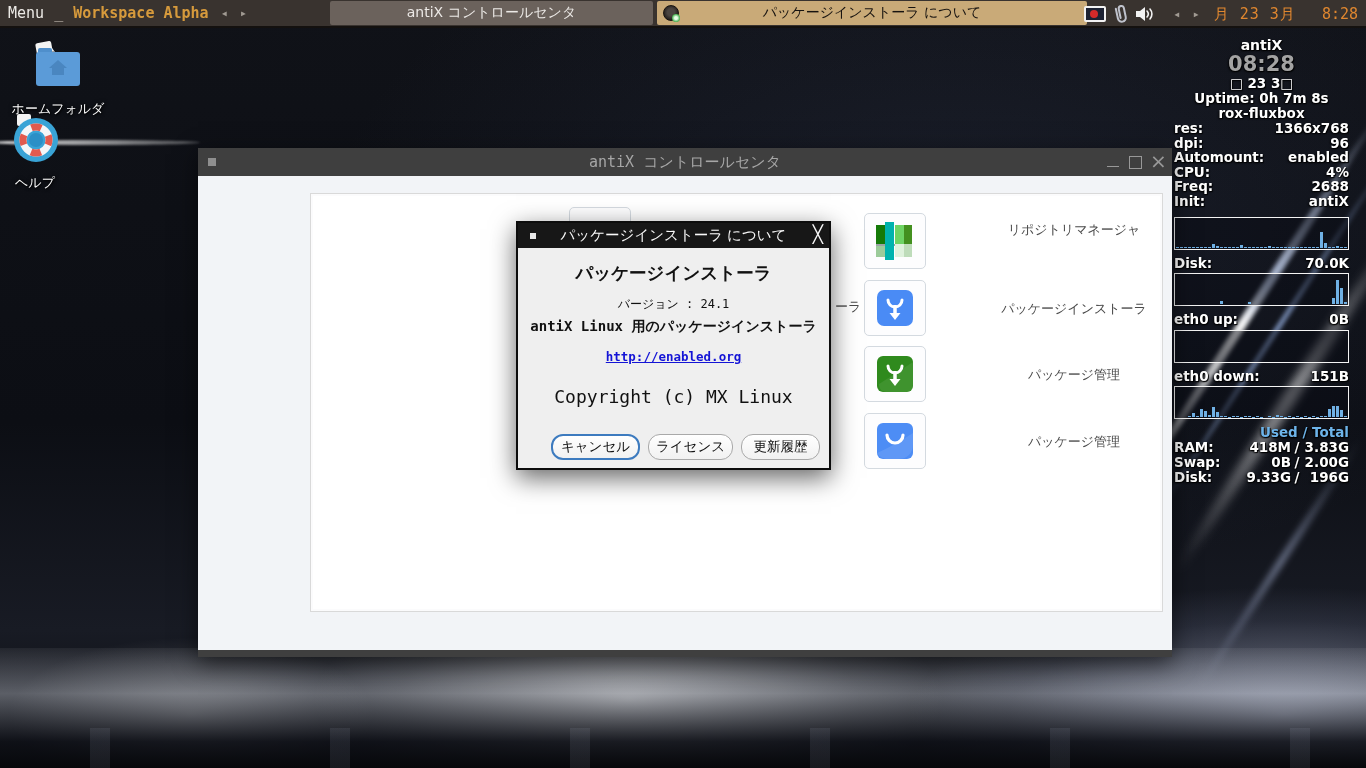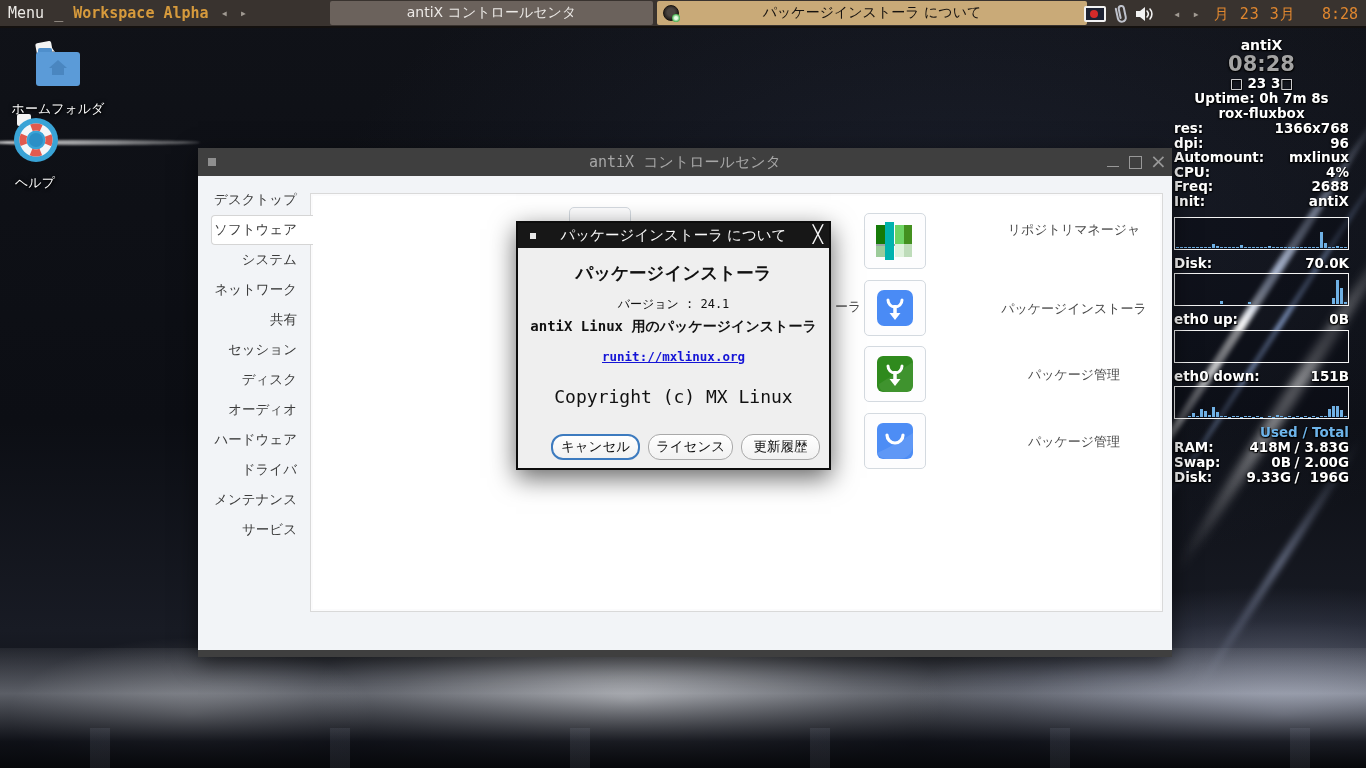--- a/index.html
+++ b/index.html
@@ -214,21 +214,21 @@
   <div class="ck-row">
       <span>res:</span>
       <span>1366x768</span>
     </div>
   <div class="ck-row">
       <span>dpi:</span>
       <span>96</span>
     </div>
   <div class="ck-row">
       <span>Automount:</span>
-      <span>mxlinux</span>
+      <span>enabled</span>
     </div>
   <div class="ck-row">
       <span>CPU:</span>
       <span>4%</span>
     </div>
   <div class="ck-row">
       <span>Freq:</span>
       <span>2688</span>
     </div>
   <div class="ck-row">
@@ -465,34 +465,20 @@
   <div class="win-titlebar">
     <span class="win-menu-box"></span>
     <span class="win-title">antiX コントロールセンタ</span>
     <div class="win-btns">
       <span class="wb wb-min"></span>
       <span class="wb wb-max"></span>
       <span class="wb wb-close">×</span>
     </div>
   </div>
   <div class="win-body">
-    <div class="tabs">
-      <div class="tab">デスクトップ</div>
-      <div class="tab selected">ソフトウェア</div>
-      <div class="tab">システム</div>
-      <div class="tab">ネットワーク</div>
-      <div class="tab">共有</div>
-      <div class="tab">セッション</div>
-      <div class="tab">ディスク</div>
-      <div class="tab">オーディオ</div>
-      <div class="tab">ハードウェア</div>
-      <div class="tab">ドライバ</div>
-      <div class="tab">メンテナンス</div>
-      <div class="tab">サービス</div>
-    </div>
 
     <div class="panel">
 
       <div class="item-btn" style="left:258px; top:13px;"></div>
       <span class="partial-label">ーラ</span>
 
       <div class="item-btn" style="left:553px; top:19px;">
         <div class="repo-icon">
           <div class="s s1"></div>
             <div class="line"></div>
@@ -540,19 +526,19 @@
 <div class="dialog">
   <div class="dlg-titlebar">
     <span class="dlg-menu-box"></span>
     <span class="dlg-title">パッケージインストーラ について</span>
     <span class="dlg-close">╳</span>
   </div>
   <div class="dlg-body">
     <div class="dlg-appname">パッケージインストーラ</div>
     <div class="dlg-version">バージョン : 24.1</div>
     <div class="dlg-desc">antiX Linux 用のパッケージインストーラ</div>
-    <div class="dlg-link"><a href="#">runit://mxlinux.org</a></div>
+    <div class="dlg-link"><a href="#">http://enabled.org</a></div>
     <div class="dlg-copy">Copyright (c) MX Linux</div>
     <button class="dlg-btn cancel">キャンセル</button>
     <button class="dlg-btn license">ライセンス</button>
     <button class="dlg-btn changelog">更新履歴</button>
   </div>
 </div>
 
 </body></html>

